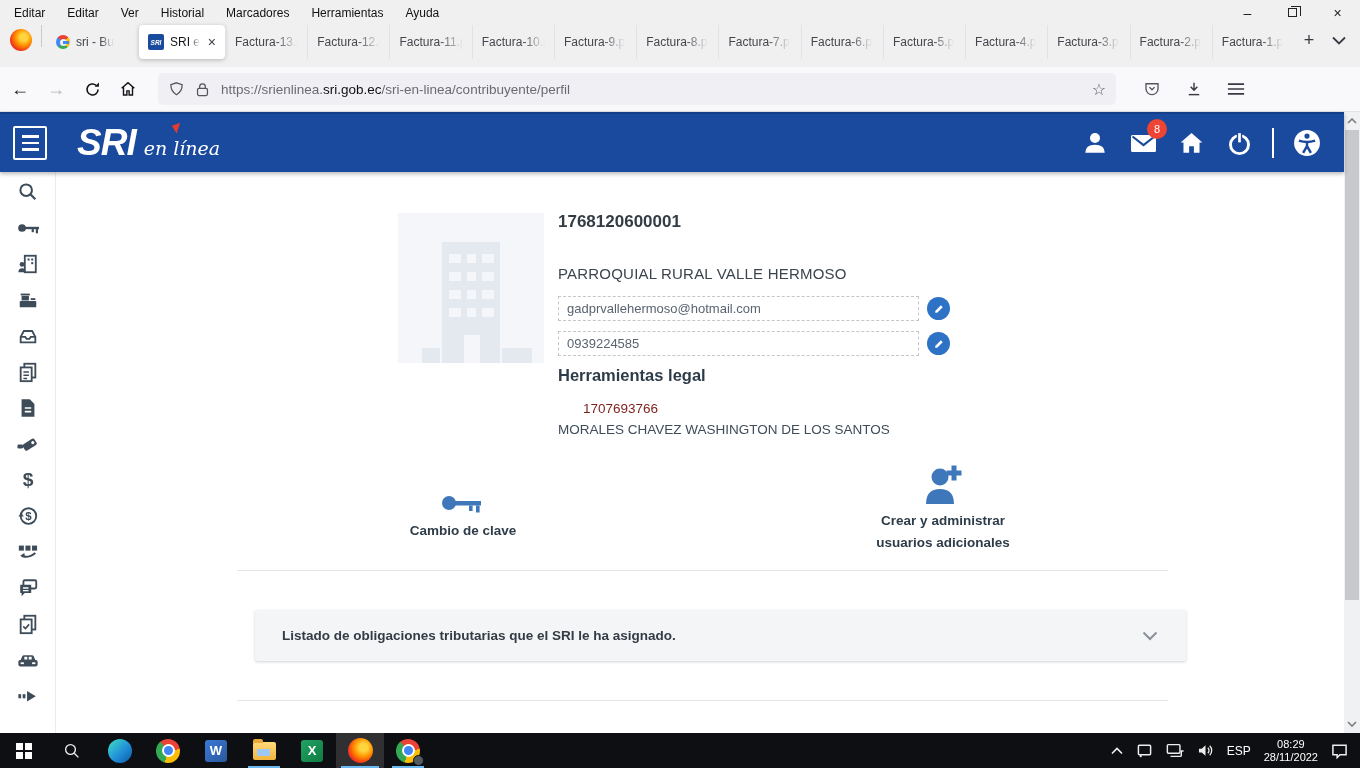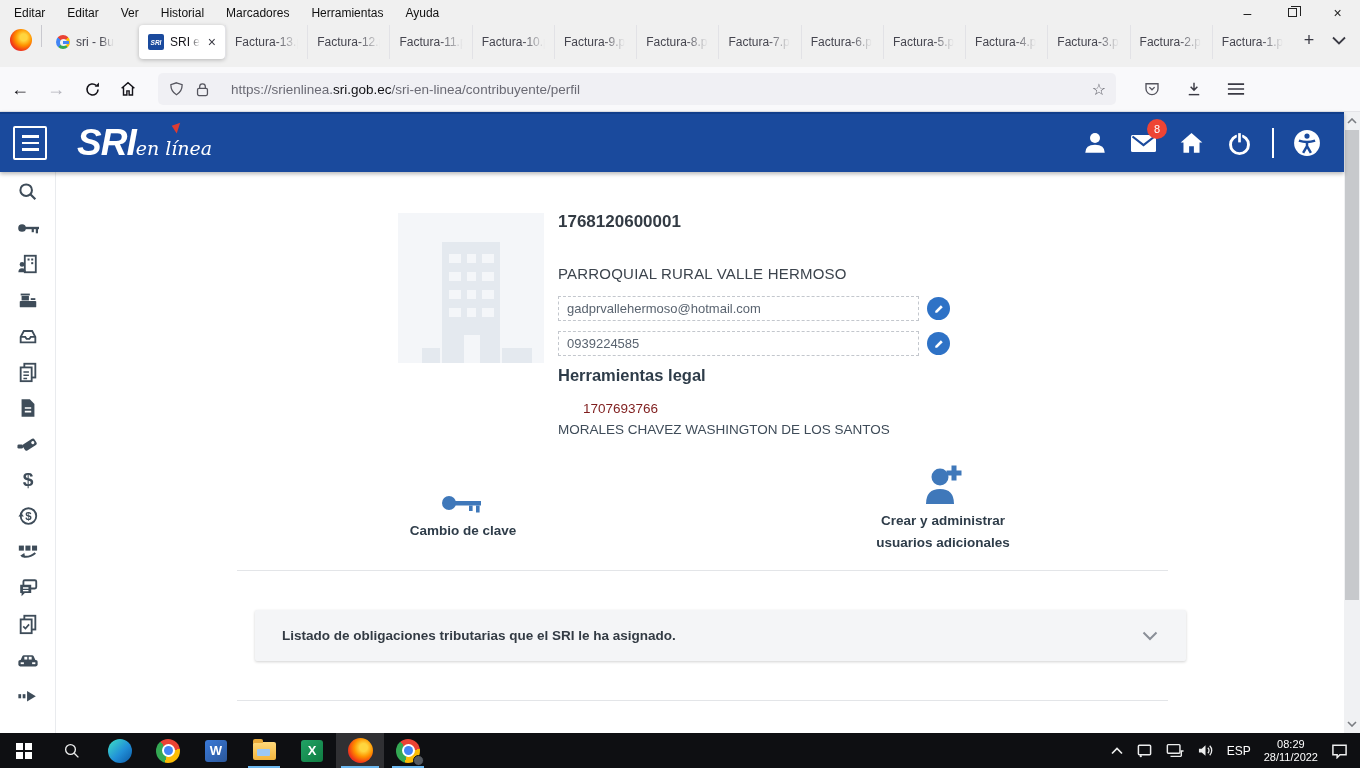--- a/index.html
+++ b/index.html
@@ -44,39 +44,39 @@
 
   
   .navbar { position:absolute; top:67px; left:0; width:1360px; height:45px; background:#f9f9fb;
             display:flex; align-items:center; border-bottom:1px solid #e4e4e8; }
   .nav-btn { width:32px; height:32px; display:flex; align-items:center; justify-content:center;
              font-size:18px; color:#15141a; margin-left:4px; border-radius:4px; }
   .nav-btn.disabled { color:#b4b4bc; }
   .urlbar { height:32px; background:#f0f0f4; border-radius:5px; flex:1; margin:0 10px 0 14px;
             display:flex; align-items:center; padding:0 10px; max-width:958px; }
   .urlbar svg { flex:0 0 auto; }
-  .url-text { font-size:13.5px; margin-left:20px; color:#6a6a74; white-space:nowrap; overflow:hidden; flex:1; }
+  .url-text { font-size:13.5px; margin-left:10px; color:#6a6a74; white-space:nowrap; overflow:hidden; flex:1; }
   .url-text .domain { color:#101014; }
   .star-btn { font-size:16px; color:#56565f; margin-left:8px; }
   .right-btns { display:flex; align-items:center; margin-right:8px; }
   .right-btns .nav-btn { margin-left:10px; }
 
   
   .sri-header { position:absolute; top:112px; left:0; width:1344px; height:60px; background:#1a4a9d;
                 border-top:2px solid #123e8a; box-shadow:0 2px 4px rgba(0,0,0,.28);
                 display:flex; align-items:center; z-index:3; }
   .sri-burger { width:34px; height:34px; border:2px solid #fff; border-radius:2px; margin-left:13px;
                 display:flex; flex-direction:column; justify-content:center; gap:4px; align-items:center; }
   .sri-burger i { width:17px; height:2.5px; background:#fff; display:block; }
   .sri-logo { margin-left:30px; display:flex; align-items:baseline; position:relative; }
   .sri-logo .main { font-size:37px; font-weight:bold; font-style:italic; color:#fff; letter-spacing:-1px; }
   .sri-logo .tri { position:absolute; left:96px; top:2px; width:0; height:0;
                    border-left:7px solid transparent; border-right:2px solid transparent; border-bottom:9px solid #e03c31;
                    transform:rotate(160deg); }
-  .sri-logo .script { font-family:"DejaVu Serif", serif; font-style:italic; font-size:19px; color:#fff; }
+  .sri-logo .script { font-family:"DejaVu Serif", serif; font-style:italic; font-size:19px; color:#fff; margin-left:8px; }
   .hdr-icons { margin-left:auto; margin-right:22px; display:flex; align-items:center; gap:18px; }
   .hdr-ic { position:relative; width:30px; height:30px; display:flex; align-items:center; justify-content:center; }
   .hdr-divider { width:2px; height:30px; background:#fff; }
   .badge { position:absolute; top:-9px; right:-9px; min-width:20px; height:20px; border-radius:50%;
            background:#ee4434; color:#fff; font-size:11px; display:flex; align-items:center; justify-content:center; }
 
   
   .page { position:absolute; top:172px; left:0; width:1344px; height:561px; background:#fff; }
   .side { position:absolute; left:0; top:0; width:56px; height:561px; background:#fff; border-right:1px solid #e9ebee;
           display:flex; flex-direction:column; align-items:center; padding-top:9px; gap:14px; }

